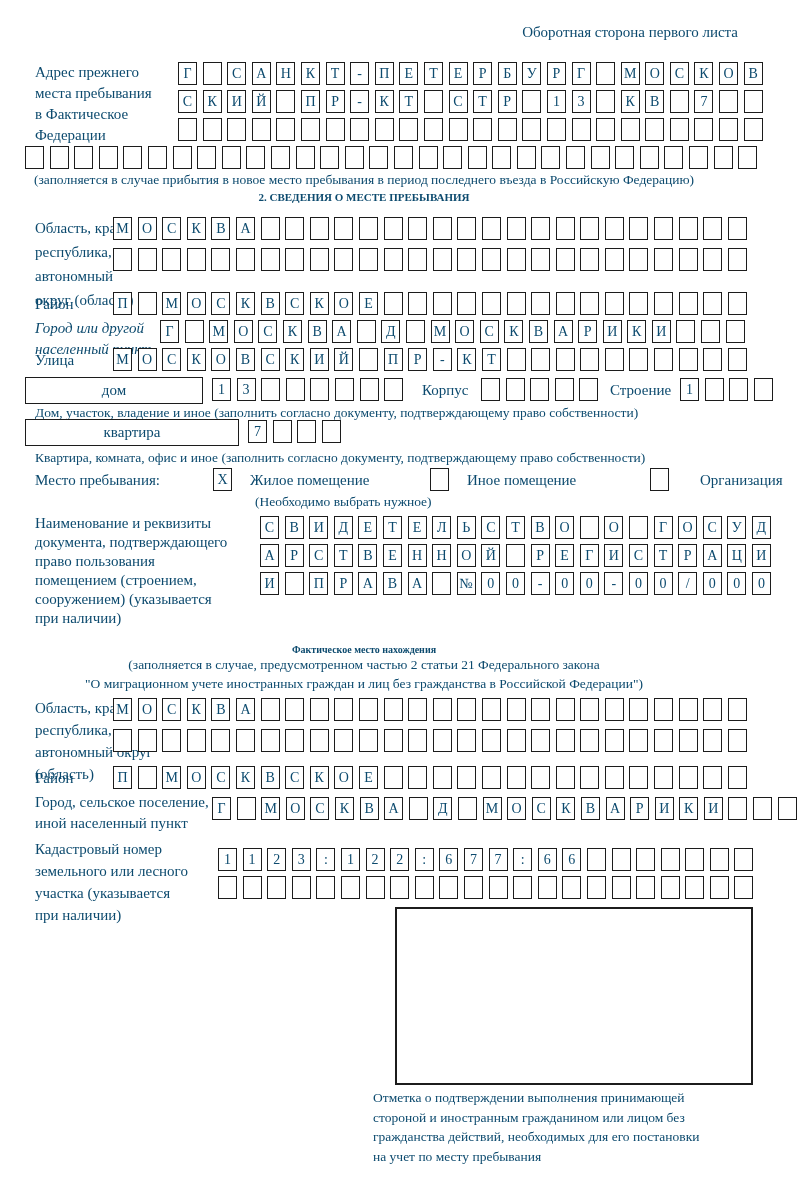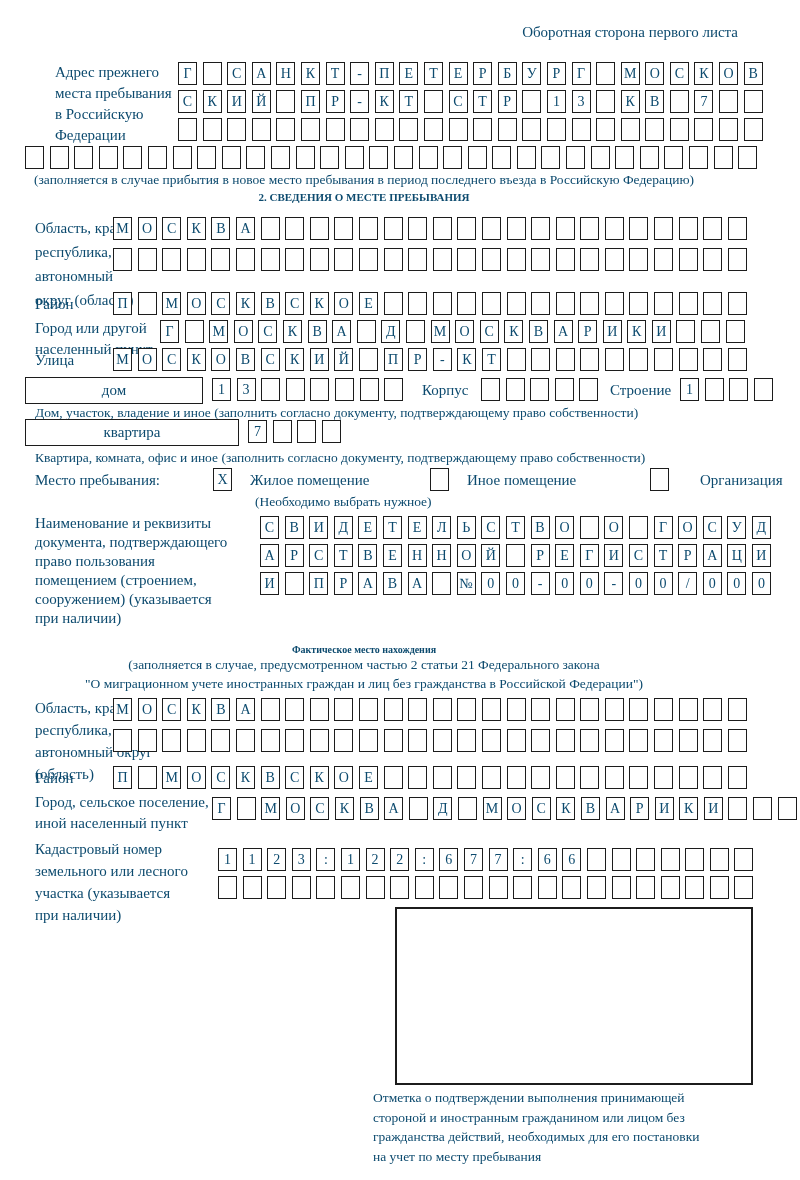--- a/index.html
+++ b/index.html
@@ -18,24 +18,24 @@
   .stamp{position:absolute;border:2px solid #1c1c1c;background:#fff;}
   .note4{position:absolute;font-size:13.5px;line-height:19.5px;}
 </style>
 </head>
 <body>
 
 <div id="page">
 
   <div class="abs cap" style="top:24px;right:62px;font-size:15px;">Оборотная сторона первого листа</div>
 
-  <div class="abs lbl" style="left:35px;top:62px;margin-left:20px;">
+  <div class="abs lbl" style="left:35px;top:62px;">
     <div>Адрес прежнего</div>
     <div>места пребывания</div>
-    <div>в Российскую</div>
+    <div>в Фактическое</div>
     <div>Федерации</div>
   </div>
 
   <div class="cells" style="left:178px;top:62px;">
       <span class="cl">Г</span>
       <span class="cl"></span>
       <span class="cl">С</span>
       <span class="cl">А</span>
       <span class="cl">Н</span>
       <span class="cl">К</span>
@@ -233,21 +233,21 @@
       <span class="cl"></span>
       <span class="cl"></span>
       <span class="cl"></span>
       <span class="cl"></span>
       <span class="cl"></span>
       <span class="cl"></span>
       <span class="cl"></span>
       <span class="cl"></span>
     </div>
 
-  <div class="abs lbl" style="left:35px;top:318px;line-height:21px;">
+  <div class="abs lbl" style="left:35px;top:318px;line-height:21px;font-style:italic;">
     <div>Город или другой</div>
     <div>населенный пункт</div>
   </div>
   <div class="cells" style="left:160px;top:320px;">
       <span class="cl">Г</span>
       <span class="cl"></span>
       <span class="cl">М</span>
       <span class="cl">О</span>
       <span class="cl">С</span>
       <span class="cl">К</span>

